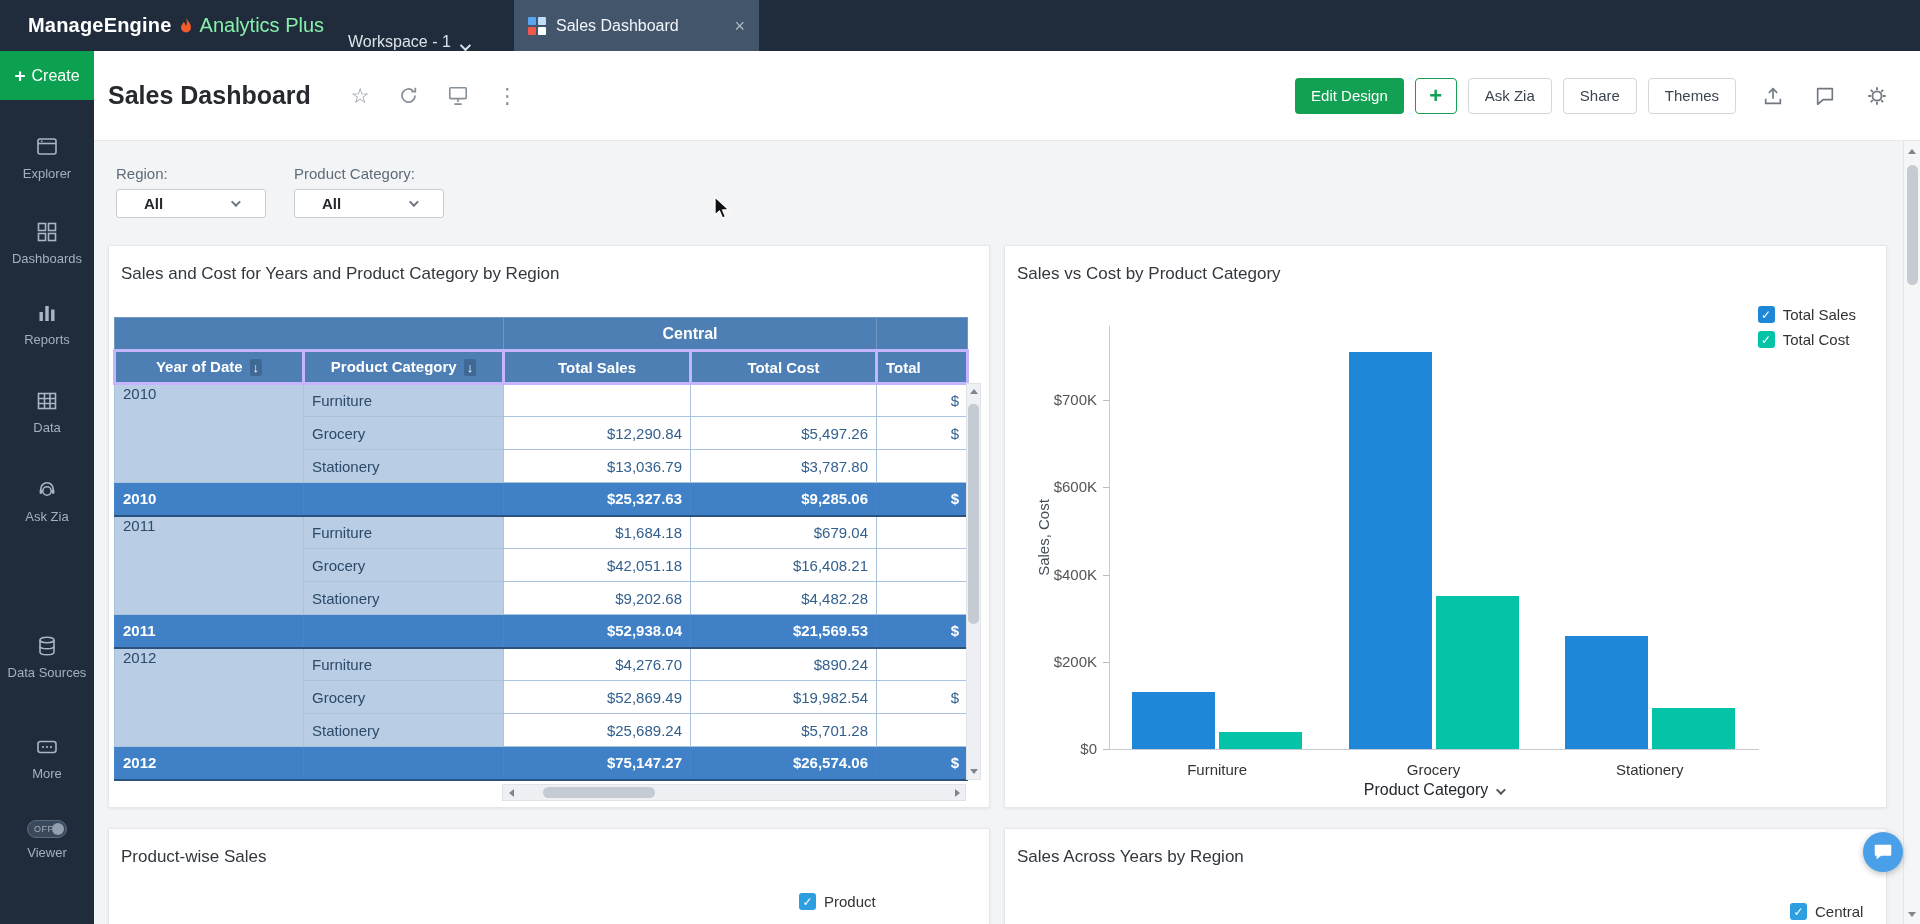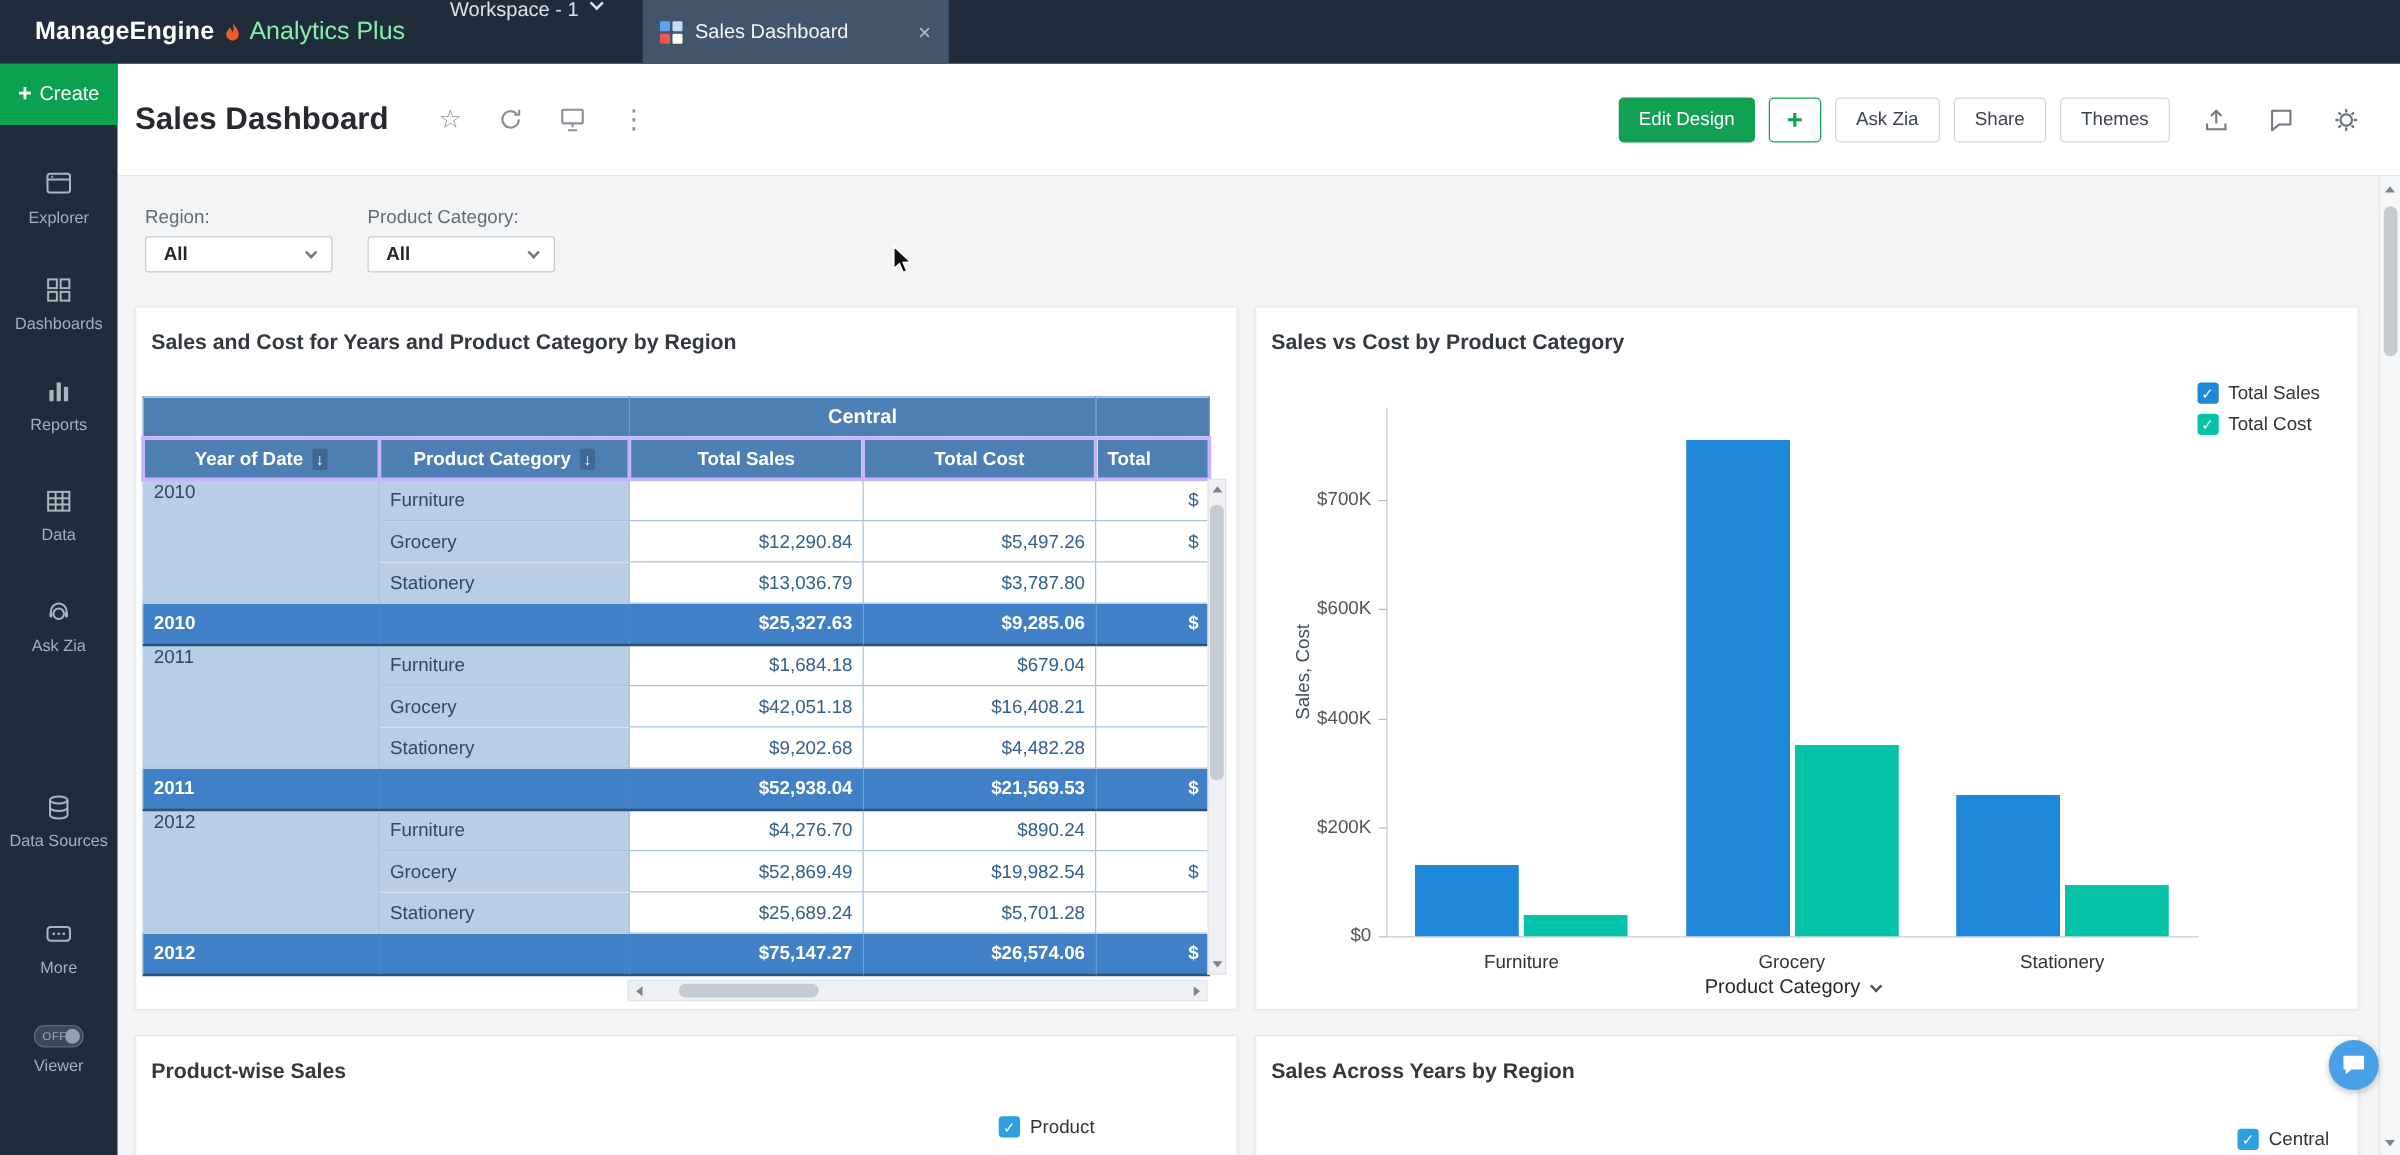--- a/index.html
+++ b/index.html
@@ -6,21 +6,21 @@
   html,body { width:1920px; height:924px; overflow:hidden; }
   body { font-family:"Liberation Sans", sans-serif; color:#333; background:#f3f4f6; }
   .stage { position:relative; width:1920px; height:924px; overflow:hidden; background:#f3f4f6; }
 
   
   .topbar { position:absolute; top:0; left:0; width:1920px; height:51px; background:#202c3c; z-index:20; }
   .brand { position:absolute; left:28px; top:0; height:51px; display:flex; align-items:center; gap:6px; }
   .brand-manage { font-size:20px; font-weight:bold; color:#fff; letter-spacing:.2px; }
   .brand-flame { width:12px; height:16px; margin:0 2px; }
   .brand-product { font-size:20px; color:#86efac; font-weight:400; }
-  .workspace { position:absolute; left:360px; top:0; height:51px; display:flex; align-items:flex-start; gap:9px; color:#dbe3ea; font-size:16px; cursor:default; }
+  .workspace { position:absolute; left:348px; top:0; height:51px; display:flex; align-items:flex-end; gap:9px; color:#dbe3ea; font-size:16px; cursor:default; }
   .chev { width:8px; height:8px; border-right:2px solid currentColor; border-bottom:2px solid currentColor; transform:rotate(45deg) translateY(-2px); display:inline-block; }
   .tab { position:absolute; left:514px; top:0; width:245px; height:51px; background:#42556a; display:flex; align-items:center; padding:0 14px; gap:10px; }
   .tab-grid { display:grid; grid-template-columns:8px 8px; grid-template-rows:8px 8px; gap:2px; }
   .tab-grid span { display:block; border-radius:1px; }
   .tab-label { color:#f2f6fa; font-size:16px; white-space:nowrap; }
   .tab-close { margin-left:auto; color:#aeb9c4; font-size:18px; line-height:1; cursor:default; }
   .topbar-right { position:absolute; right:12px; top:0; height:51px; display:flex; align-items:center; gap:26px; }
   .top-link { color:#d3dbe2; font-size:16px; white-space:nowrap; }
   .bell-wrap { position:relative; width:24px; height:26px; }
   .badge { position:absolute; top:-4px; right:-8px; min-width:17px; height:17px; border-radius:9px; background:#e4423d; color:#fff; font-size:11px; font-weight:bold; display:flex; align-items:center; justify-content:center; padding:0 3px; }
@@ -49,25 +49,25 @@
   .btn { height:36px; border-radius:4px; font-size:15px; display:flex; align-items:center; justify-content:center; padding:0 16px; white-space:nowrap; cursor:default; }
   .btn-green { background:#12a053; color:#fff; }
   .btn-plus { width:42px; padding:0; border:1px solid #12a053; background:#fff; color:#12a053; font-size:22px; font-weight:bold; }
   .btn-white { background:#fff; border:1px solid #d2d7dc; color:#3c4450; }
   .icon-btn { width:30px; height:30px; display:flex; align-items:center; justify-content:center; margin-left:11px; }
 
   
   .dash { position:absolute; top:90px; left:0; width:1809px; height:783px; background:#f3f4f6; }
   .filter { position:absolute; top:24px; }
   .filter-label { font-size:15px; color:#5f6c78; margin-bottom:7px; }
-  .select { width:150px; height:29px; background:#fff; border:1px solid #c6ccd2; border-radius:3px; display:flex; align-items:center; padding:0 14px; font-size:15px; font-weight:bold; color:#23282d; }
+  .select { width:150px; height:29px; background:#fff; border:1px solid #c6ccd2; border-radius:3px; display:flex; align-items:center; padding:0 27px; font-size:15px; font-weight:bold; color:#23282d; }
   .select .chev { margin-left:auto; color:#6f7780; width:7px; height:7px; }
 
   .card { position:absolute; background:#fff; border:1px solid #e5e7ea; box-shadow:0 1px 3px rgba(31,45,61,.07); }
-  .card-title { position:absolute; left:12px; top:18px; font-size:17px; font-weight:bold; color:#32383d; }
+  .card-title { position:absolute; left:12px; top:18px; font-size:17px; font-weight:normal; color:#32383d; }
   #card-pivot   { left:14px;  top:104px; width:882px; height:563px; }
   #card-chart   { left:910px; top:104px; width:883px; height:563px; }
   #card-product { left:14px;  top:687px; width:882px; height:300px; }
   #card-region  { left:910px; top:687px; width:883px; height:300px; }
 
   
   .pivot-wrap { position:absolute; left:4px; top:71px; }
   table.pivot { border-collapse:collapse; table-layout:fixed; width:853px; font-size:15px; }
   .pivot th, .pivot td { height:33px; padding:0 8px; overflow:hidden; white-space:nowrap; }
   .gh { background:#4d7fb5; border:1px solid #6f98c4; color:#fff; font-weight:bold; text-align:center; font-size:16px; }

